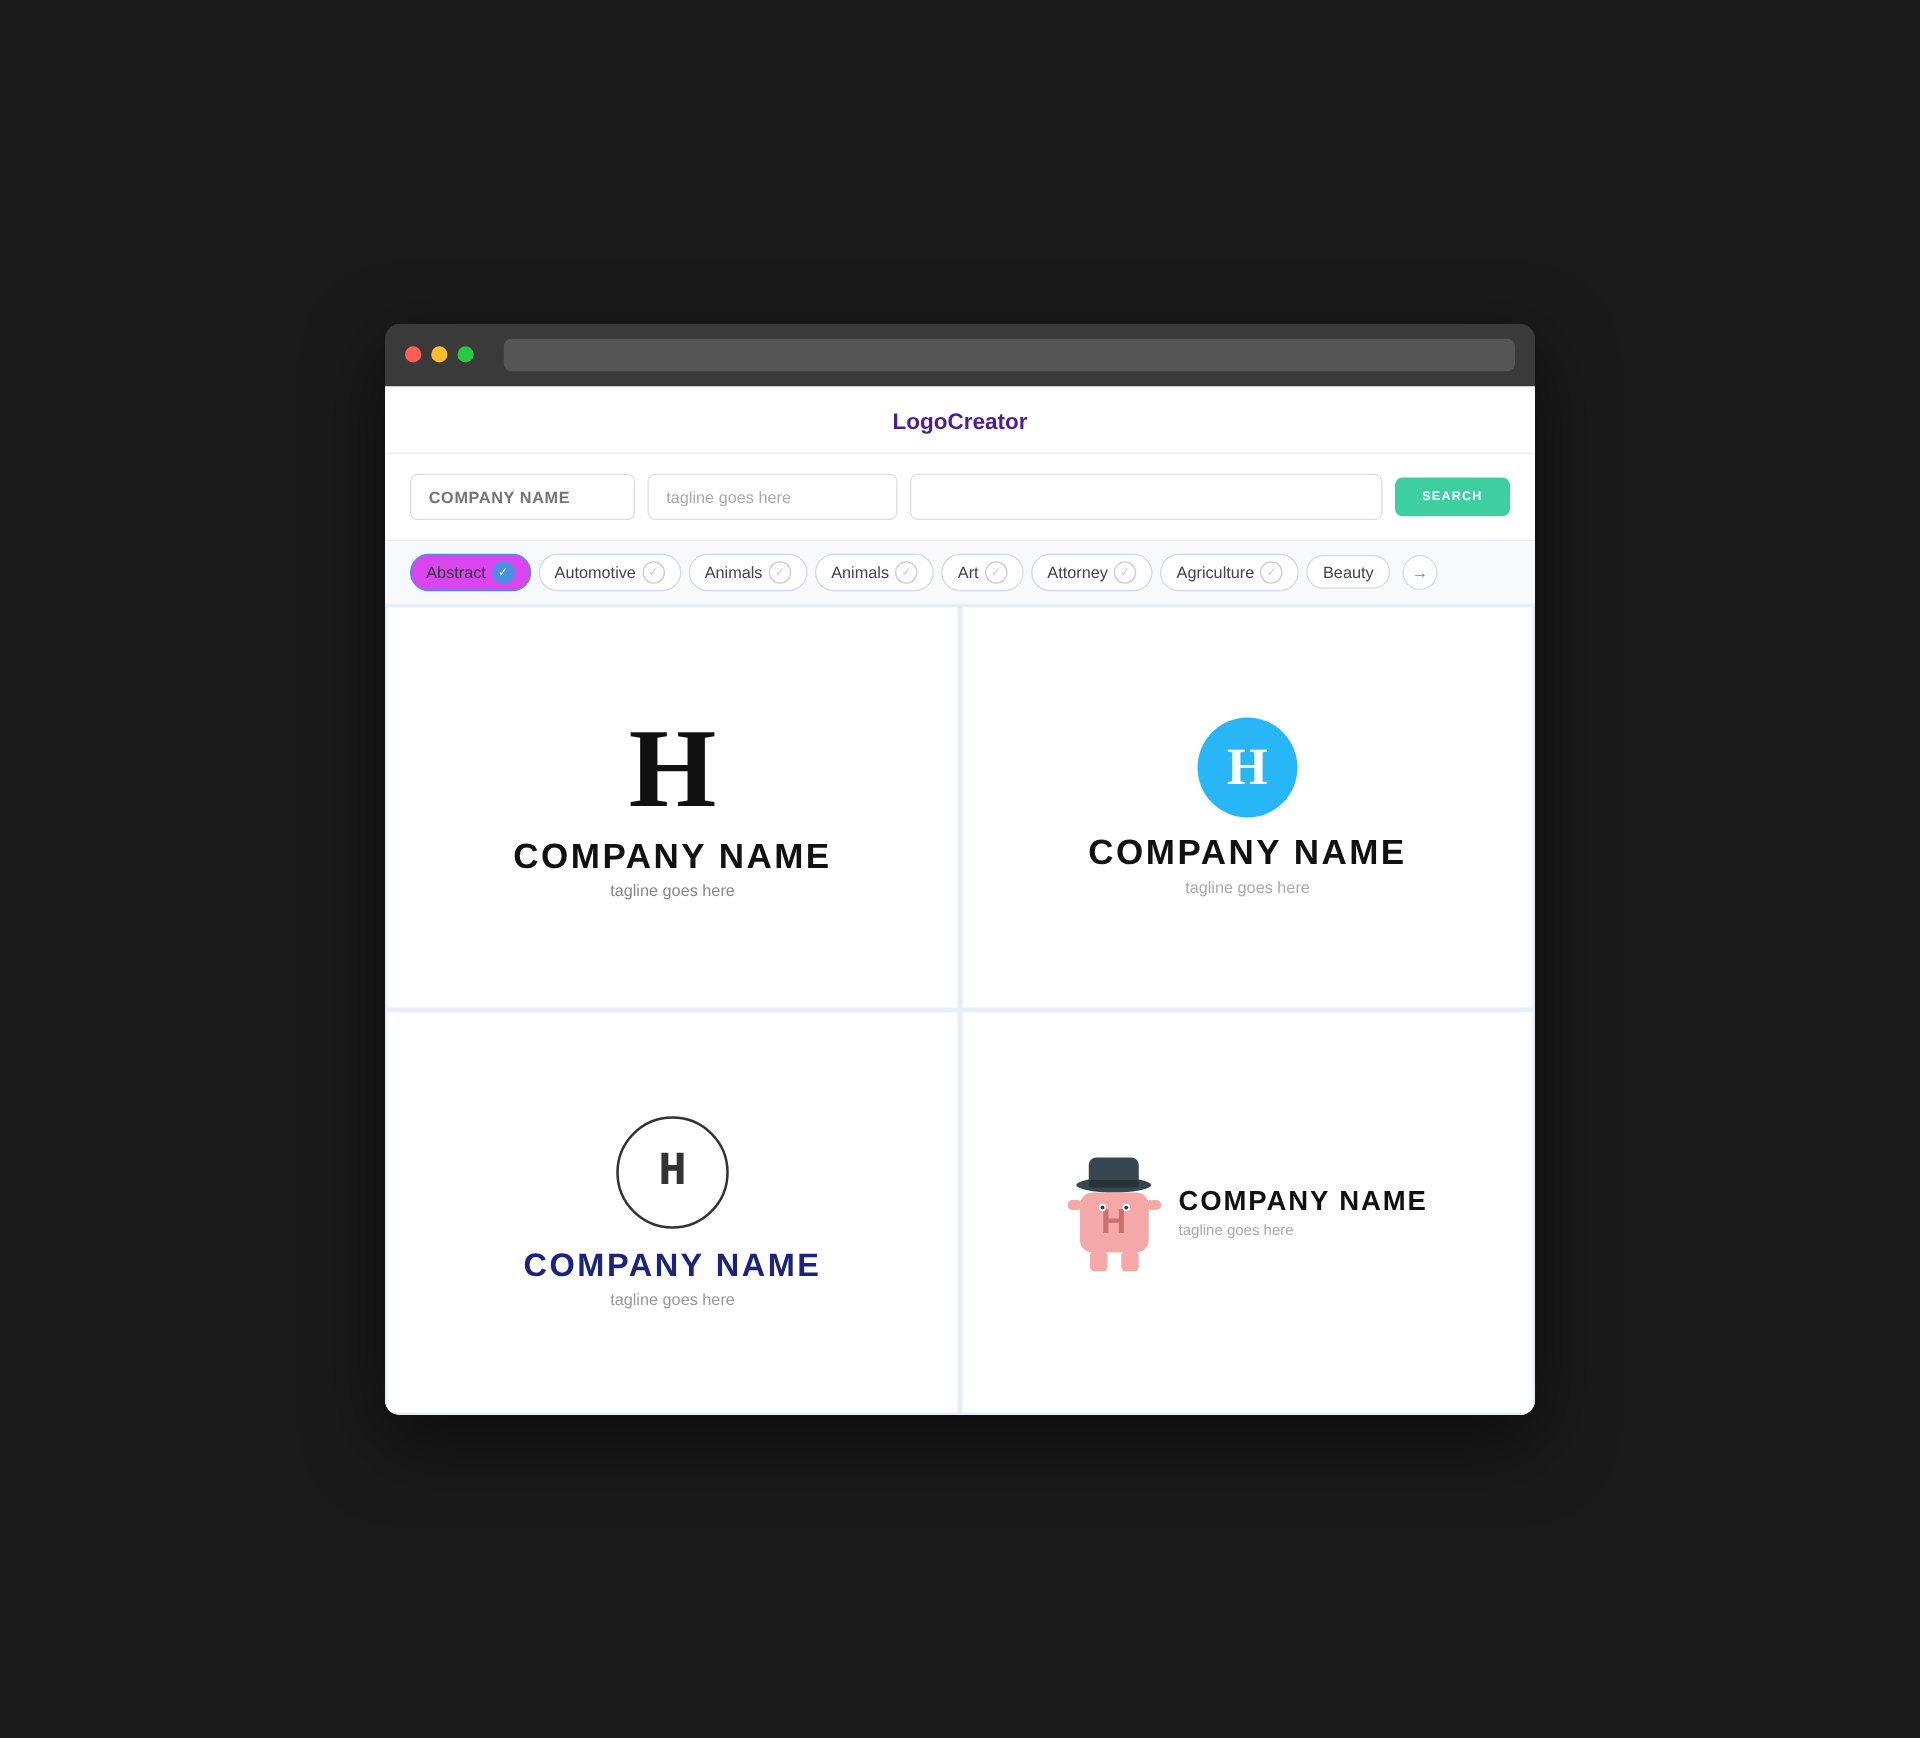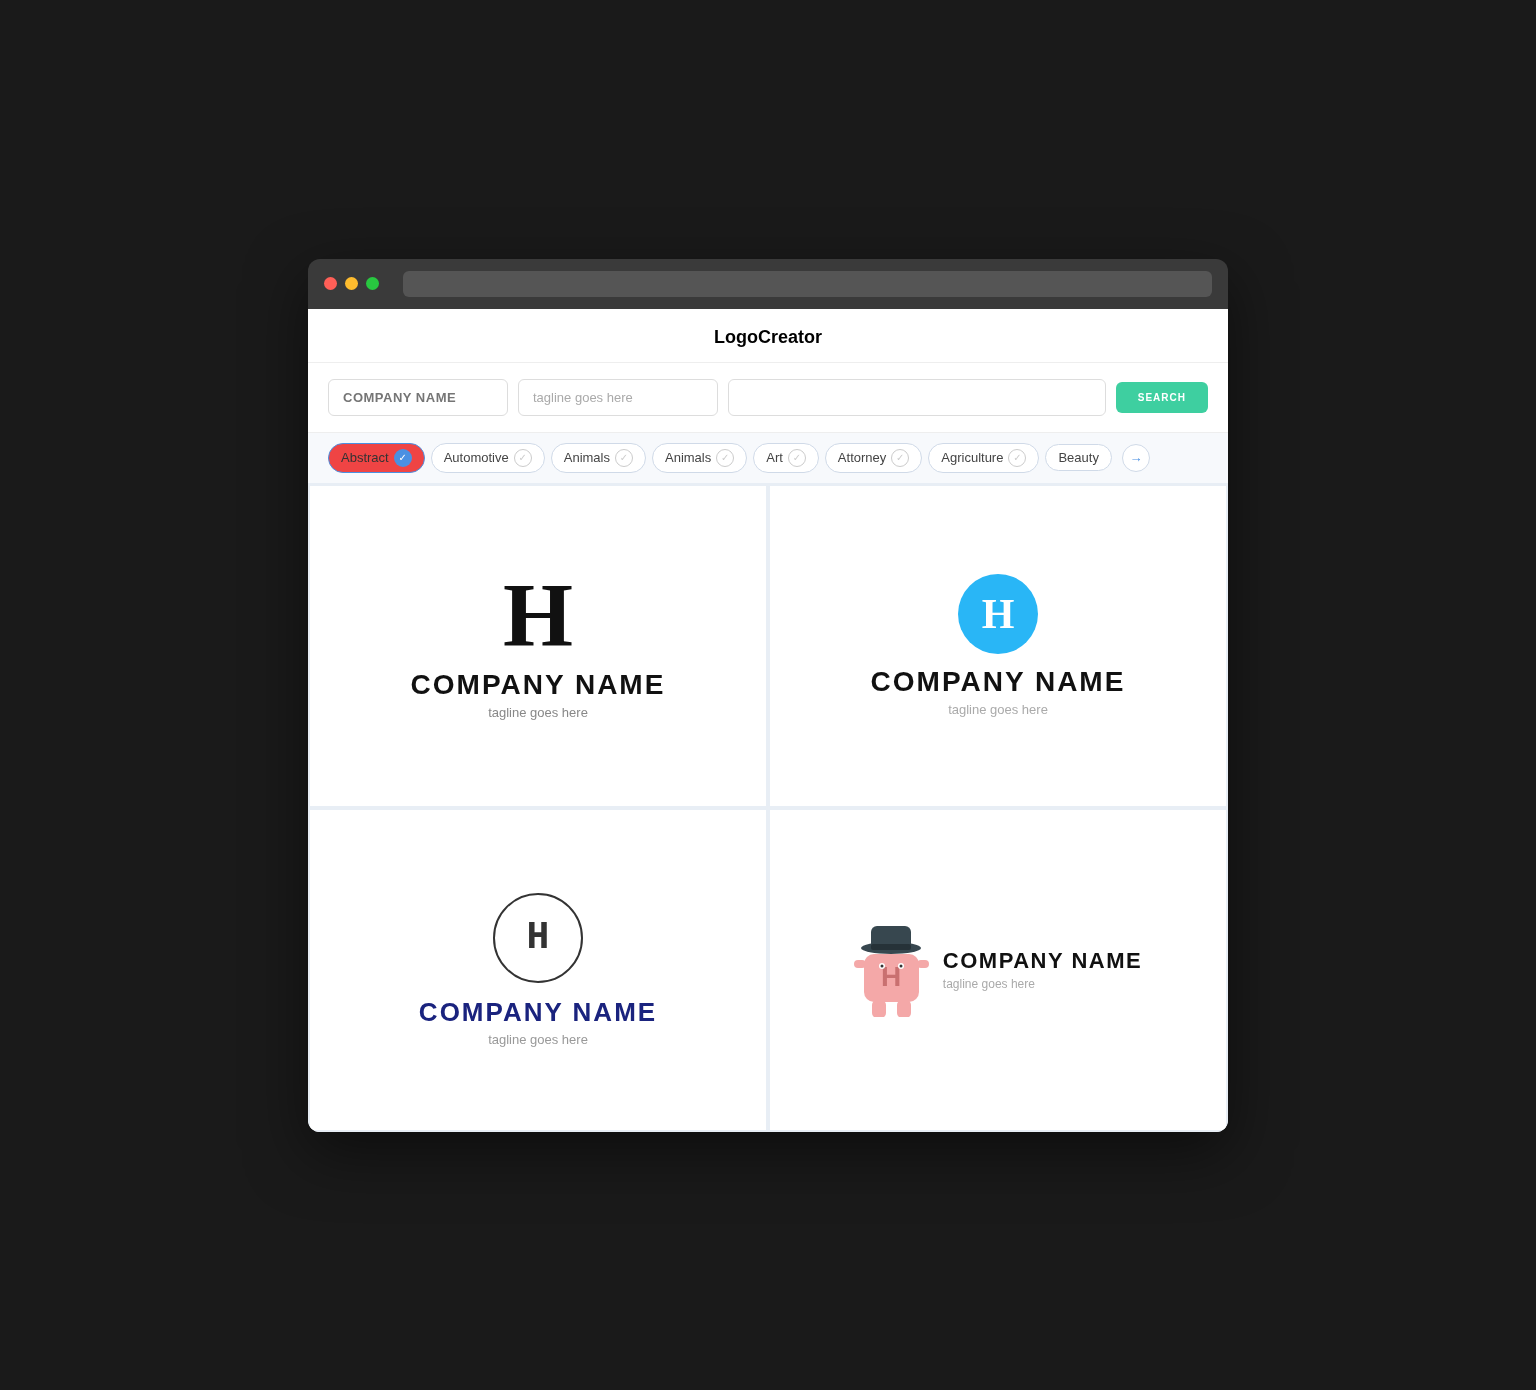--- a/index.html
+++ b/index.html
@@ -51,21 +51,21 @@
 
     .app-header {
       text-align: center;
       padding: 18px 0 14px;
       border-bottom: 1px solid #eee;
     }
 
     .app-title {
       font-size: 18px;
       font-weight: 600;
-      color: #000000;
+      color: #4c1d95;
     }
 
     .search-bar {
       display: flex;
       align-items: center;
       padding: 16px 20px;
       gap: 10px;
       border-bottom: 1px solid #eee;
     }
 
@@ -125,21 +125,21 @@
       border: 1.5px solid #d0dae8;
       background: #fff;
       font-size: 13px;
       color: #444;
       cursor: pointer;
       white-space: nowrap;
     }
 
     .category-chip.active {
       border-color: #4a90e2;
-      background: #ef4444;
+      background: #d946ef;
       color: #333;
     }
 
     .category-chip .check-icon {
       width: 18px;
       height: 18px;
       border-radius: 50%;
       display: flex;
       align-items: center;
       justify-content: center;

